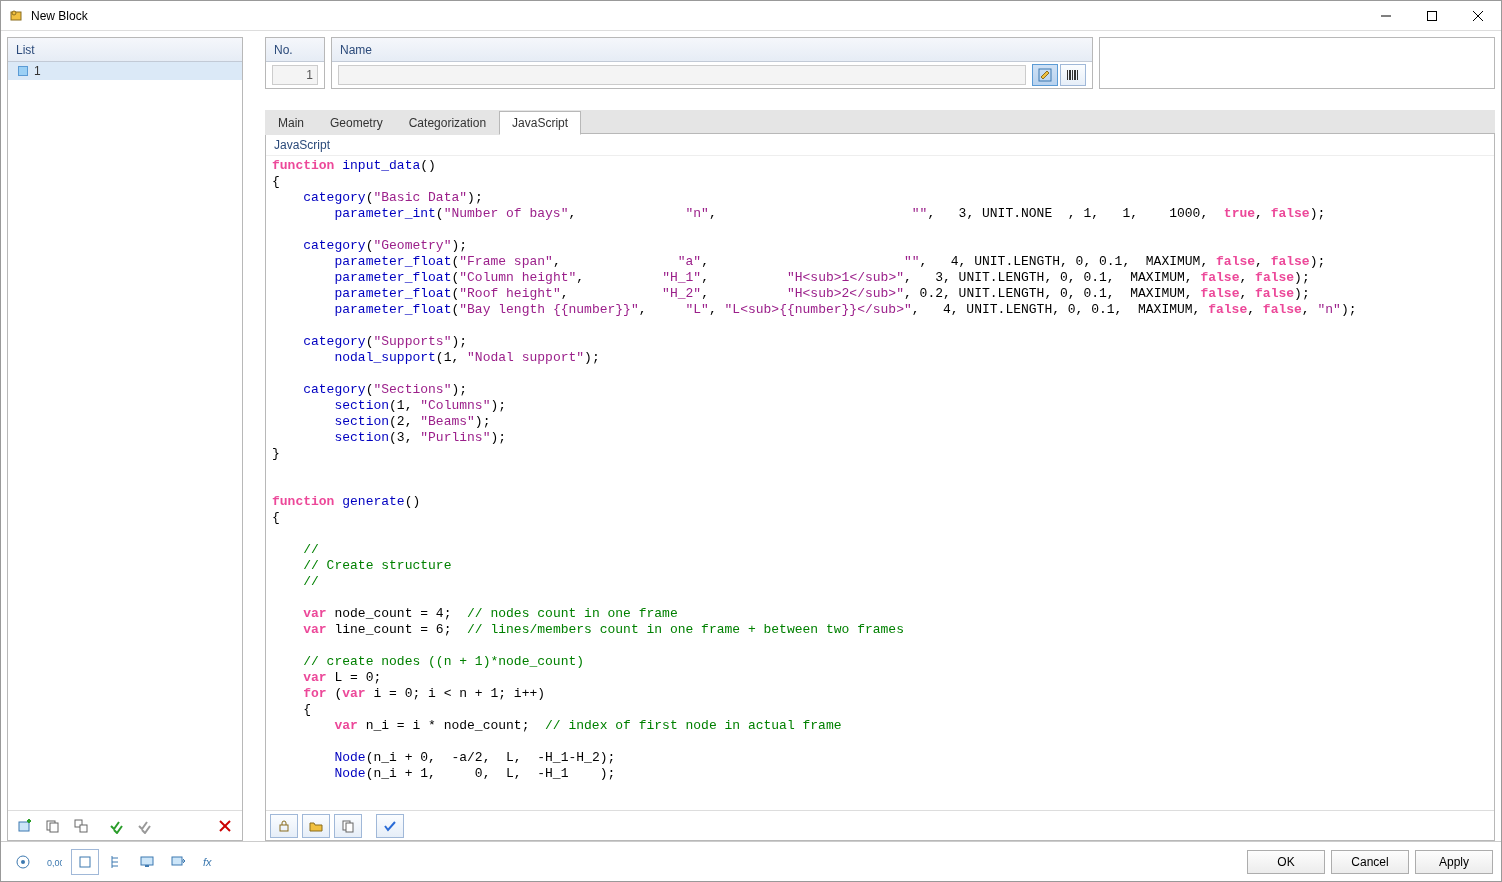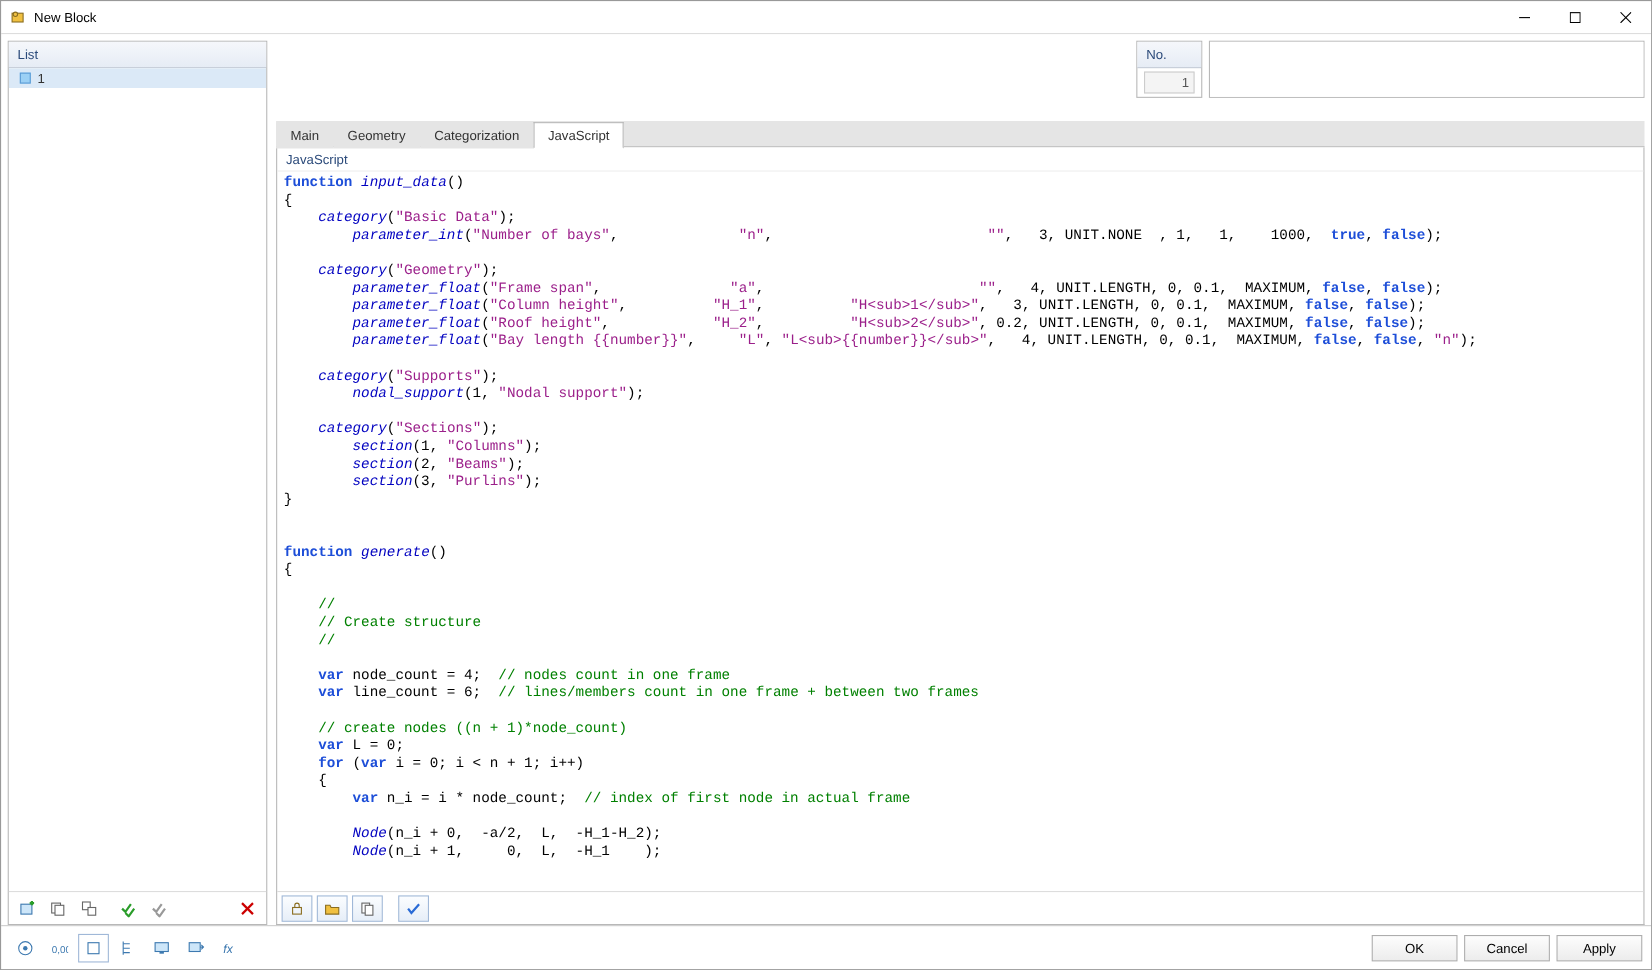--- a/index.html
+++ b/index.html
@@ -35,21 +35,21 @@
   width: 46px; height: 29px;
   display: flex; align-items: center; justify-content: center;
   font-size: 14px;
 }
 
 
 .content {
   flex: 1;
   display: flex;
   padding: 6px 6px 0 6px;
-  gap: 8px;
+  gap: 22px;
   min-height: 0;
 }
 
 
 .left-panel {
   width: 236px;
   border: 1px solid #b8b8b8;
   display: flex;
   flex-direction: column;
   background: #fff;
@@ -196,22 +196,22 @@
   overflow: auto;
   padding: 2px 6px 4px 6px;
 }
 pre.code {
   font-family: Consolas, "Courier New", monospace;
   font-size: 13px;
   line-height: 16px;
   white-space: pre;
   color: #000;
 }
-.kw { color: #1d4ed8; font-weight: bold; }
-.fn { color: #0000c0; font-style: italic; }
+.kw { color: #ec4899; font-weight: bold; }
+.fn { color: #0000c0; }
 .str { color: #9b1f8a; }
 .com { color: #008000; }
 
 .code-toolbar {
   height: 30px;
   border-top:1px solid #ddd;
   display:flex; align-items:center;
   padding: 2px 4px;
   gap:4px;
 }
@@ -335,20 +335,43 @@
     </div>
   </div>
 
   <div class="right-panel">
 
     <div class="top-row">
       <div class="box no-box">
         <div class="box-header">No.</div>
         <div class="box-body">
           <div class="no-val">1</div>
+        </div>
+      </div>
+      <div class="box name-box">
+        <div class="box-header">Name</div>
+        <div class="box-body">
+          <input class="name-input" value="" style="">
+          <div class="name-btns">
+            <div class="name-btn active">
+              <svg width="14" height="14">
+                  <rect x="1" y="1" width="12" height="12" fill="none" stroke="#3d79b0"></rect>
+                  <path d="M3 9 L9 3 L11 5 L5 11 Z" fill="#f0c040" stroke="#8a6d1f"></path>
+                </svg>
+            </div>
+            <div class="name-btn">
+              <svg width="14" height="14">
+                  <rect x="1" y="2" width="1" height="10" fill="#333"></rect>
+                  <rect x="3" y="2" width="2" height="10" fill="#333"></rect>
+                  <rect x="6" y="2" width="1" height="10" fill="#333"></rect>
+                  <rect x="8" y="2" width="2" height="10" fill="#333"></rect>
+                  <rect x="11" y="2" width="1" height="10" fill="#333"></rect>
+                </svg>
+            </div>
+          </div>
         </div>
       </div>
       <div class="box preview-box">
         <div class="box-body"></div>
       </div>
     </div>
 
     <div class="tabstrip">
       <div class="tab">Main</div>
       <div class="tab">Geometry</div>

